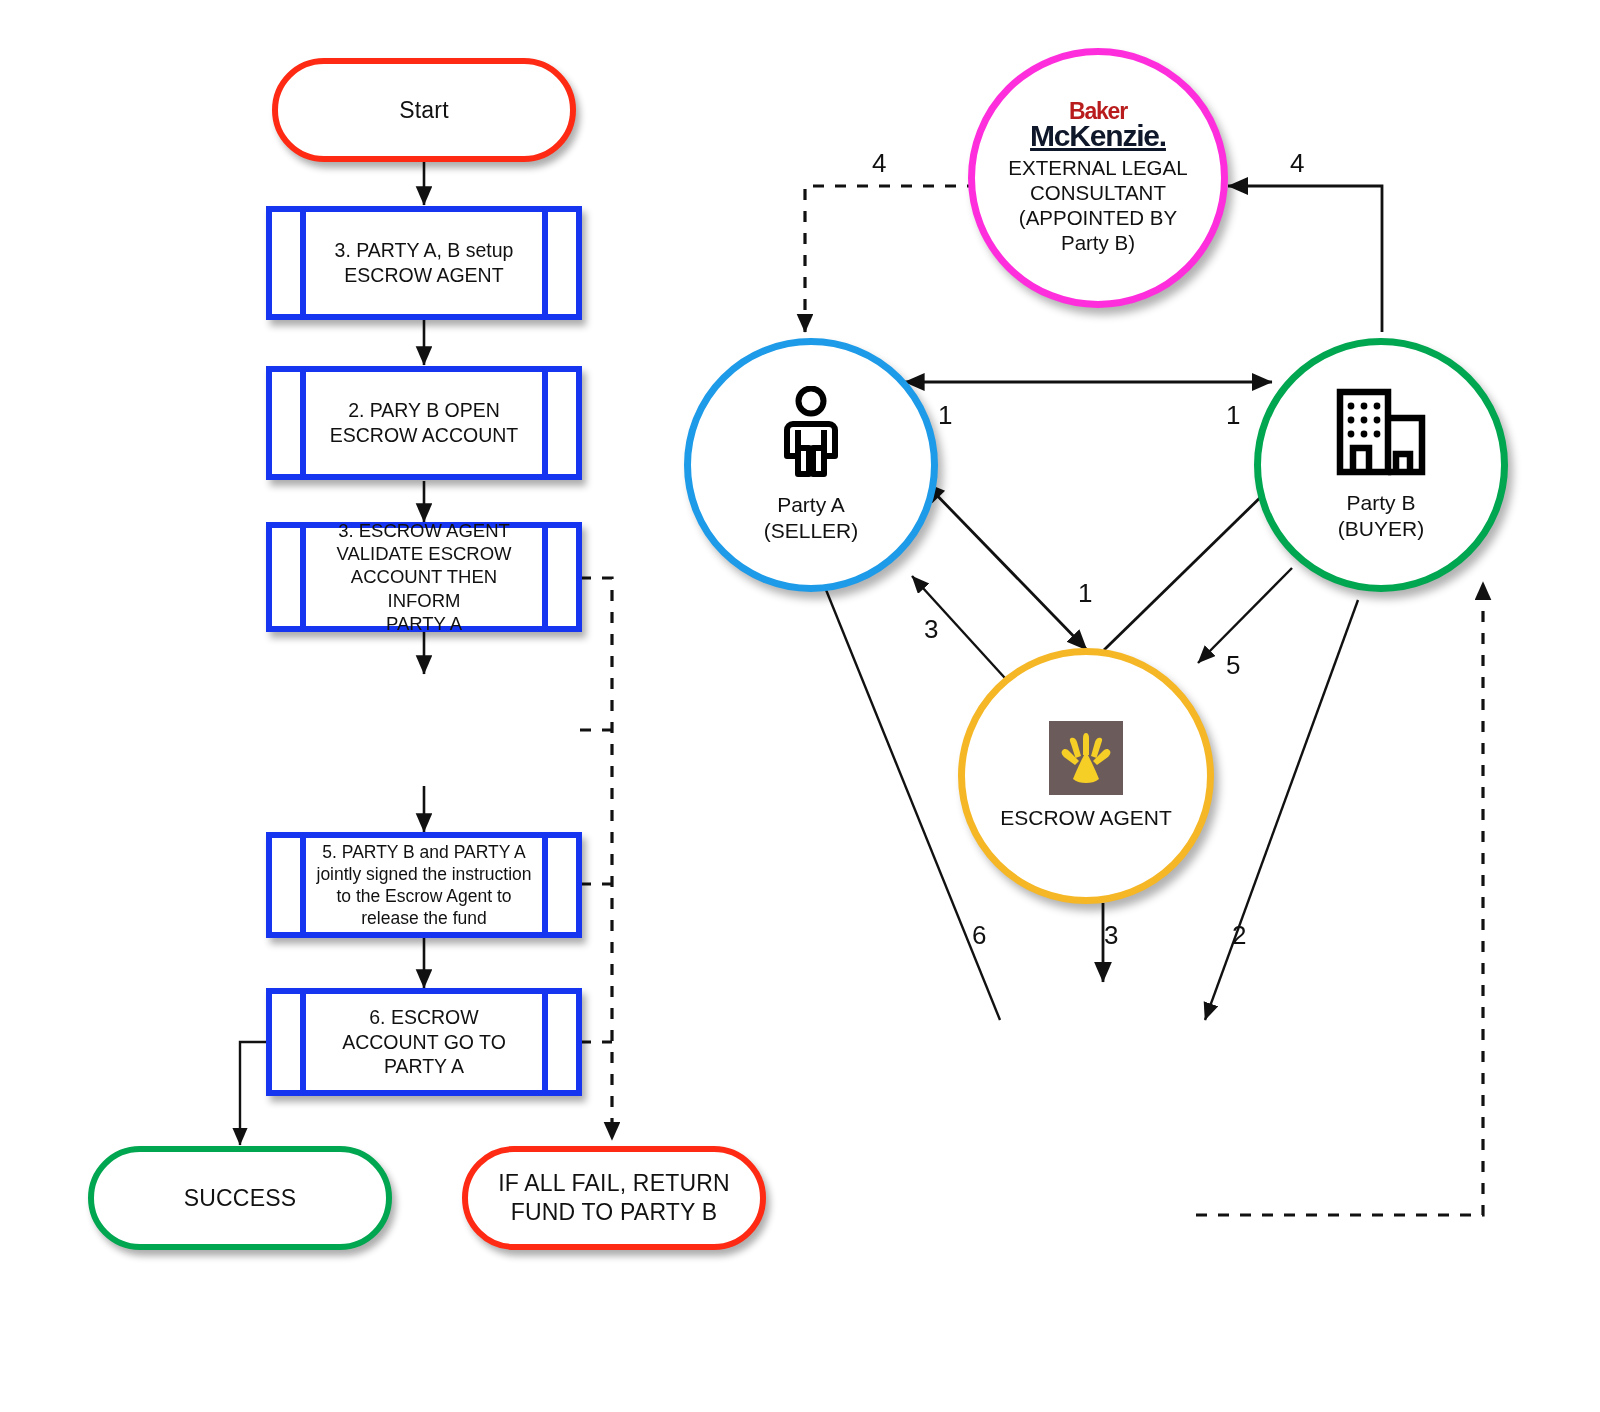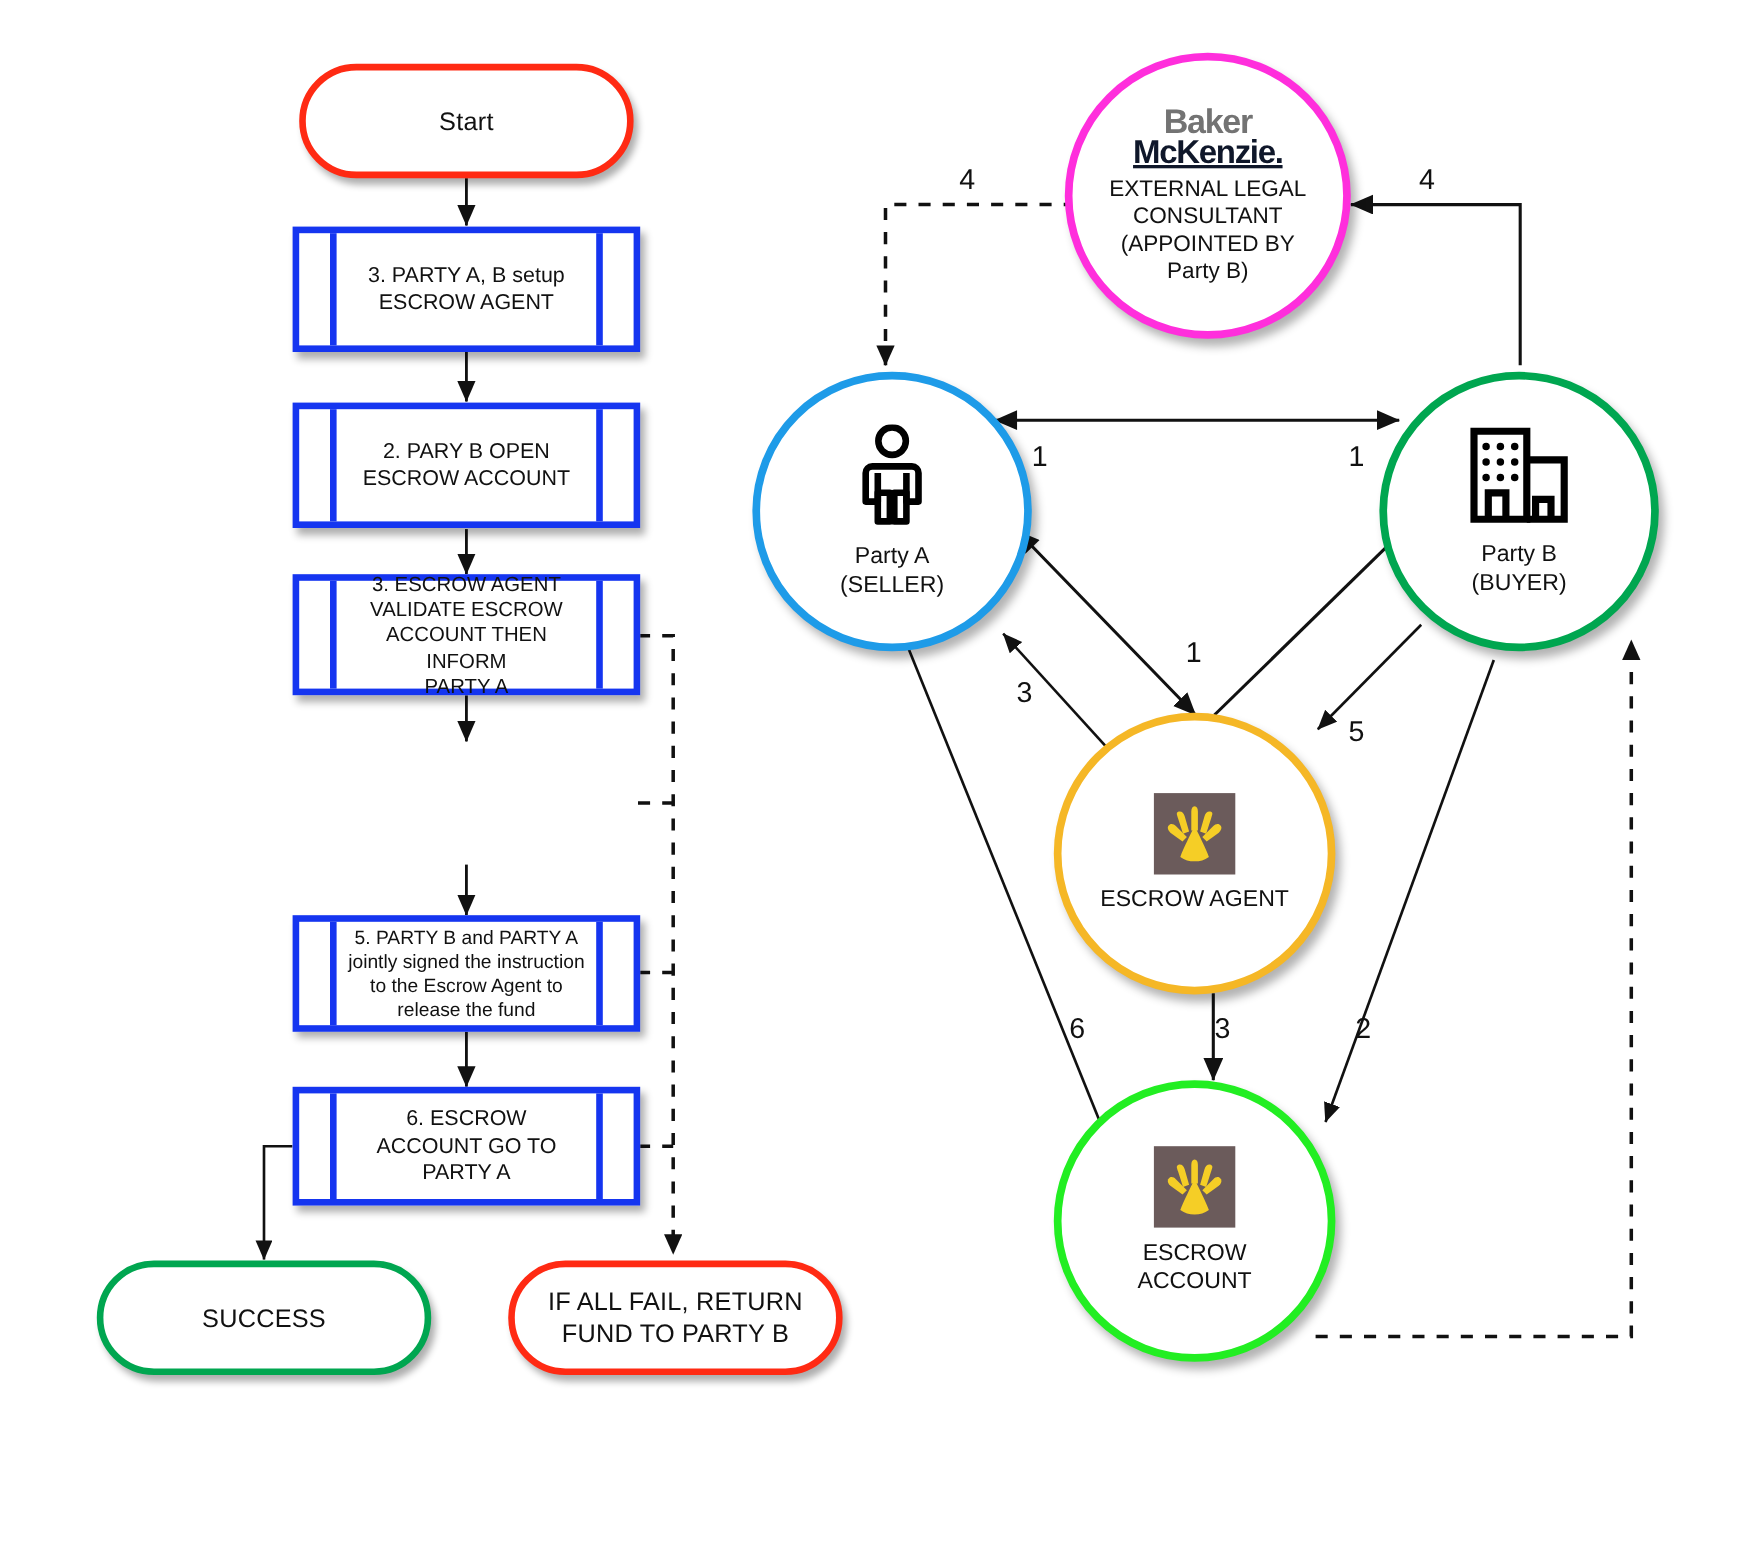--- a/index.html
+++ b/index.html
@@ -25,21 +25,21 @@
   
   .circ{border-radius:50%;border-width:7px;border-style:solid;
         box-shadow:5px 7px 9px rgba(0,0,0,.30);
         flex-direction:column;}
   .circ .cap{font-size:21px;line-height:1.22;}
 
   .ico{display:block;}
 
   
   .bm{line-height:.92;font-weight:bold;letter-spacing:-1.2px;}
-  .bm .l1{font-size:31px;color:#737373;display:block;}
+  .bm .l1{font-size:23px;color:#b91c1c;display:block;}
   .bm .l2{font-size:30px;color:#0f172a;display:block;text-decoration:underline;}
   .bmtxt{font-size:20.5px;line-height:1.22;margin-top:4px;}
 
   
   #wires{position:absolute;left:0;top:0;width:1600px;height:1412px;pointer-events:none;}
 
   .edgelabel{position:absolute;font-size:26px;color:#111;}
   #title{position:absolute;font-size:34px;color:#111;letter-spacing:.3px;}
 
   
@@ -224,36 +224,20 @@
           <path d="M44,9 C46,10 45,12 44,15 L39.5,29 L34,27 L38,13 C39,10 41,8 44,9 Z"></path>
           <path d="M5,22 C7,19 10,20 12,22 L22,32 L18,36 L7,28 C5,26 4,24 5,22 Z"></path>
           <path d="M53,22 C54,24 53,26 51,28 L40,36 L36,32 L46,22 C48,20 51,19 53,22 Z"></path>
           <path d="M29,22 C33,30 39,42 42,50 C38,53 34,54 29,54 C24,54 20,53 16,50 C19,42 25,30 29,22 Z"></path>
         </g>
       </svg>
     </div>
     <span class="cap" style="white-space:pre-line;">ESCROW AGENT</span>
   </div>
 
-  <div class="node circ" style="left:958px;top:982px;width:256px;height:256px;border-color:#22EE22;">
-    <div class="sqlogo">
-      <svg width="58" height="58" viewBox="0 0 58 58">
-        <g fill="#F5CE26">
-          <path d="M29,4 C31,4 32,6 32,9 L32,26 L26,26 L26,9 C26,6 27,4 29,4 Z"></path>
-          <path d="M14,9 C17,8 19,10 20,13 L24,27 L18.5,29 L14,15 C13,12 12,10 14,9 Z"></path>
-          <path d="M44,9 C46,10 45,12 44,15 L39.5,29 L34,27 L38,13 C39,10 41,8 44,9 Z"></path>
-          <path d="M5,22 C7,19 10,20 12,22 L22,32 L18,36 L7,28 C5,26 4,24 5,22 Z"></path>
-          <path d="M53,22 C54,24 53,26 51,28 L40,36 L36,32 L46,22 C48,20 51,19 53,22 Z"></path>
-          <path d="M29,22 C33,30 39,42 42,50 C38,53 34,54 29,54 C24,54 20,53 16,50 C19,42 25,30 29,22 Z"></path>
-        </g>
-      </svg>
-    </div>
-    <span class="cap" style="white-space:pre-line;">ESCROW
-ACCOUNT</span>
-  </div>
 
   <span class="edgelabel" style="left:872px;top:148px;">4</span>
   <span class="edgelabel" style="left:1290px;top:148px;">4</span>
   <span class="edgelabel" style="left:938px;top:400px;">1</span>
   <span class="edgelabel" style="left:1226px;top:400px;">1</span>
   <span class="edgelabel" style="left:1078px;top:578px;">1</span>
   <span class="edgelabel" style="left:924px;top:614px;">3</span>
   <span class="edgelabel" style="left:1226px;top:650px;">5</span>
   <span class="edgelabel" style="left:972px;top:920px;">6</span>
   <span class="edgelabel" style="left:1104px;top:920px;">3</span>

